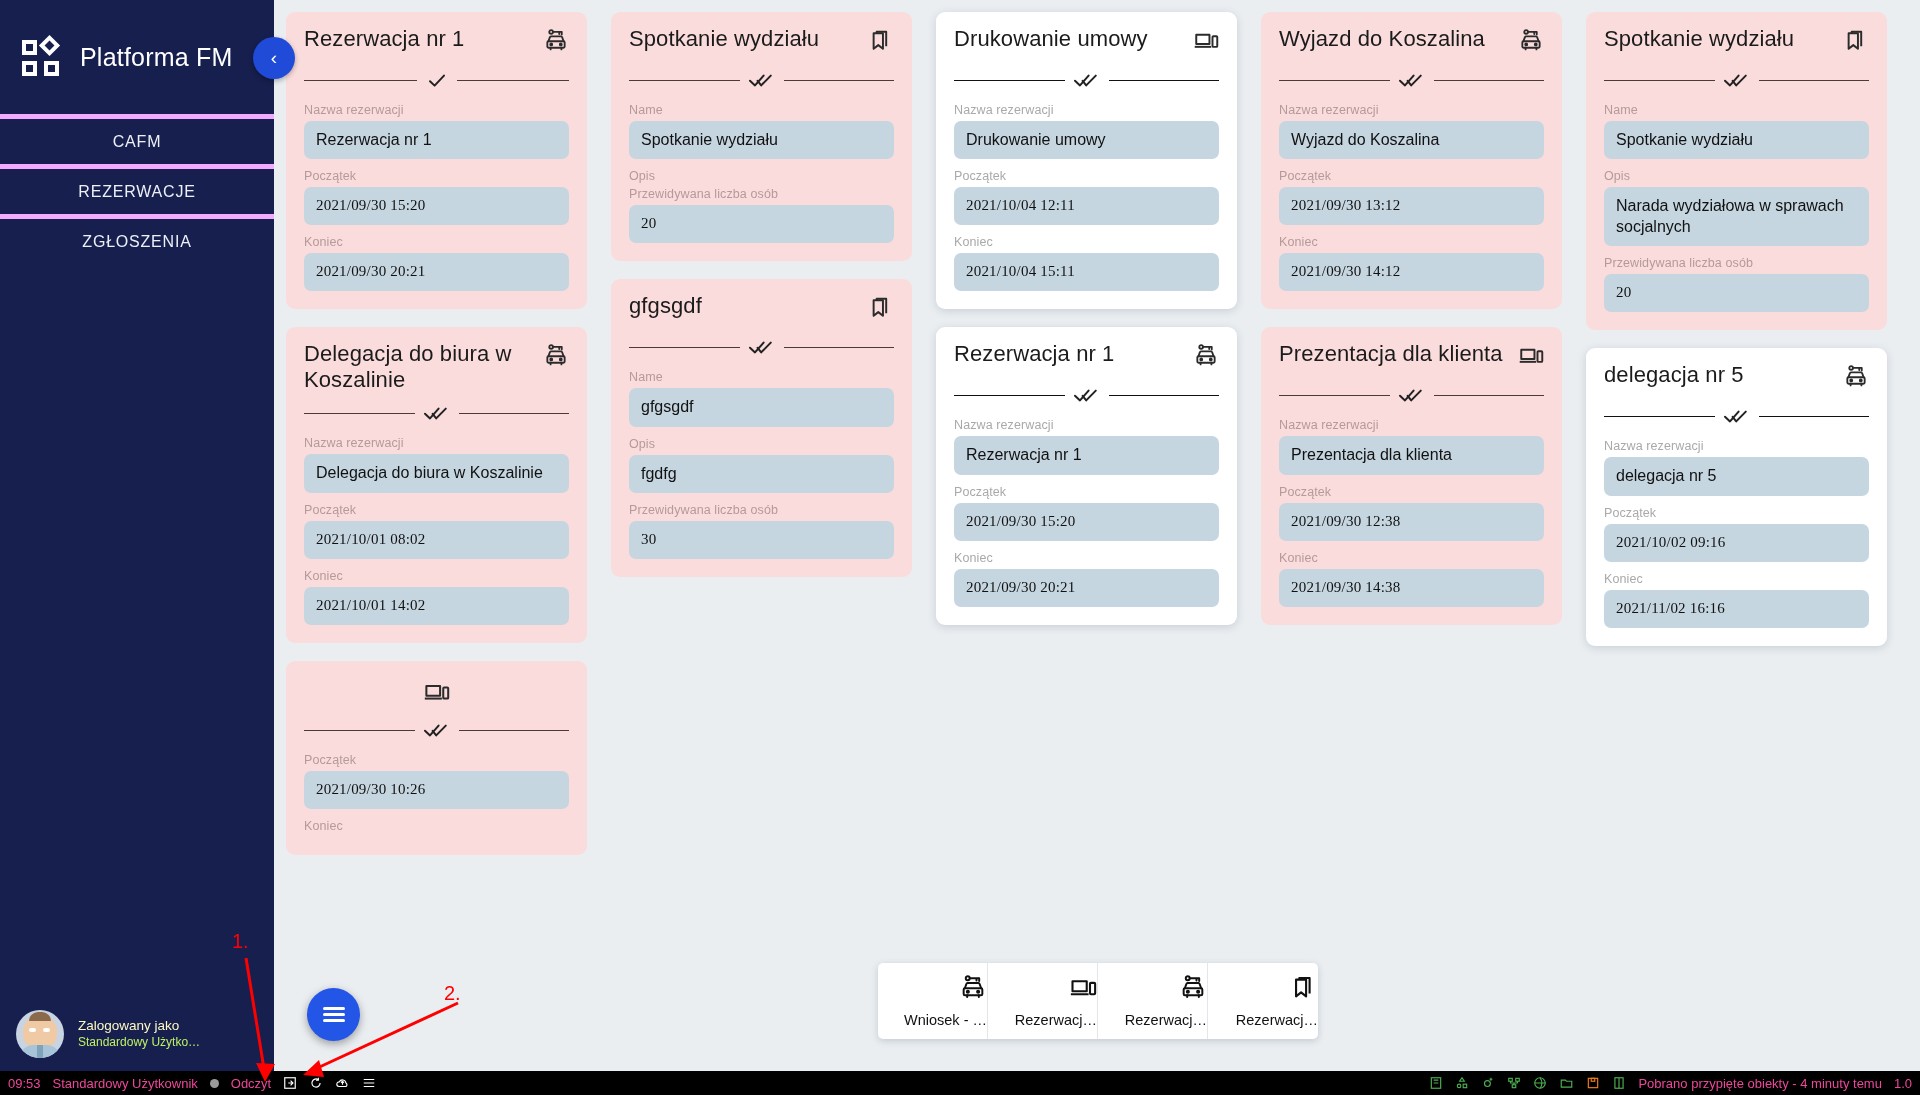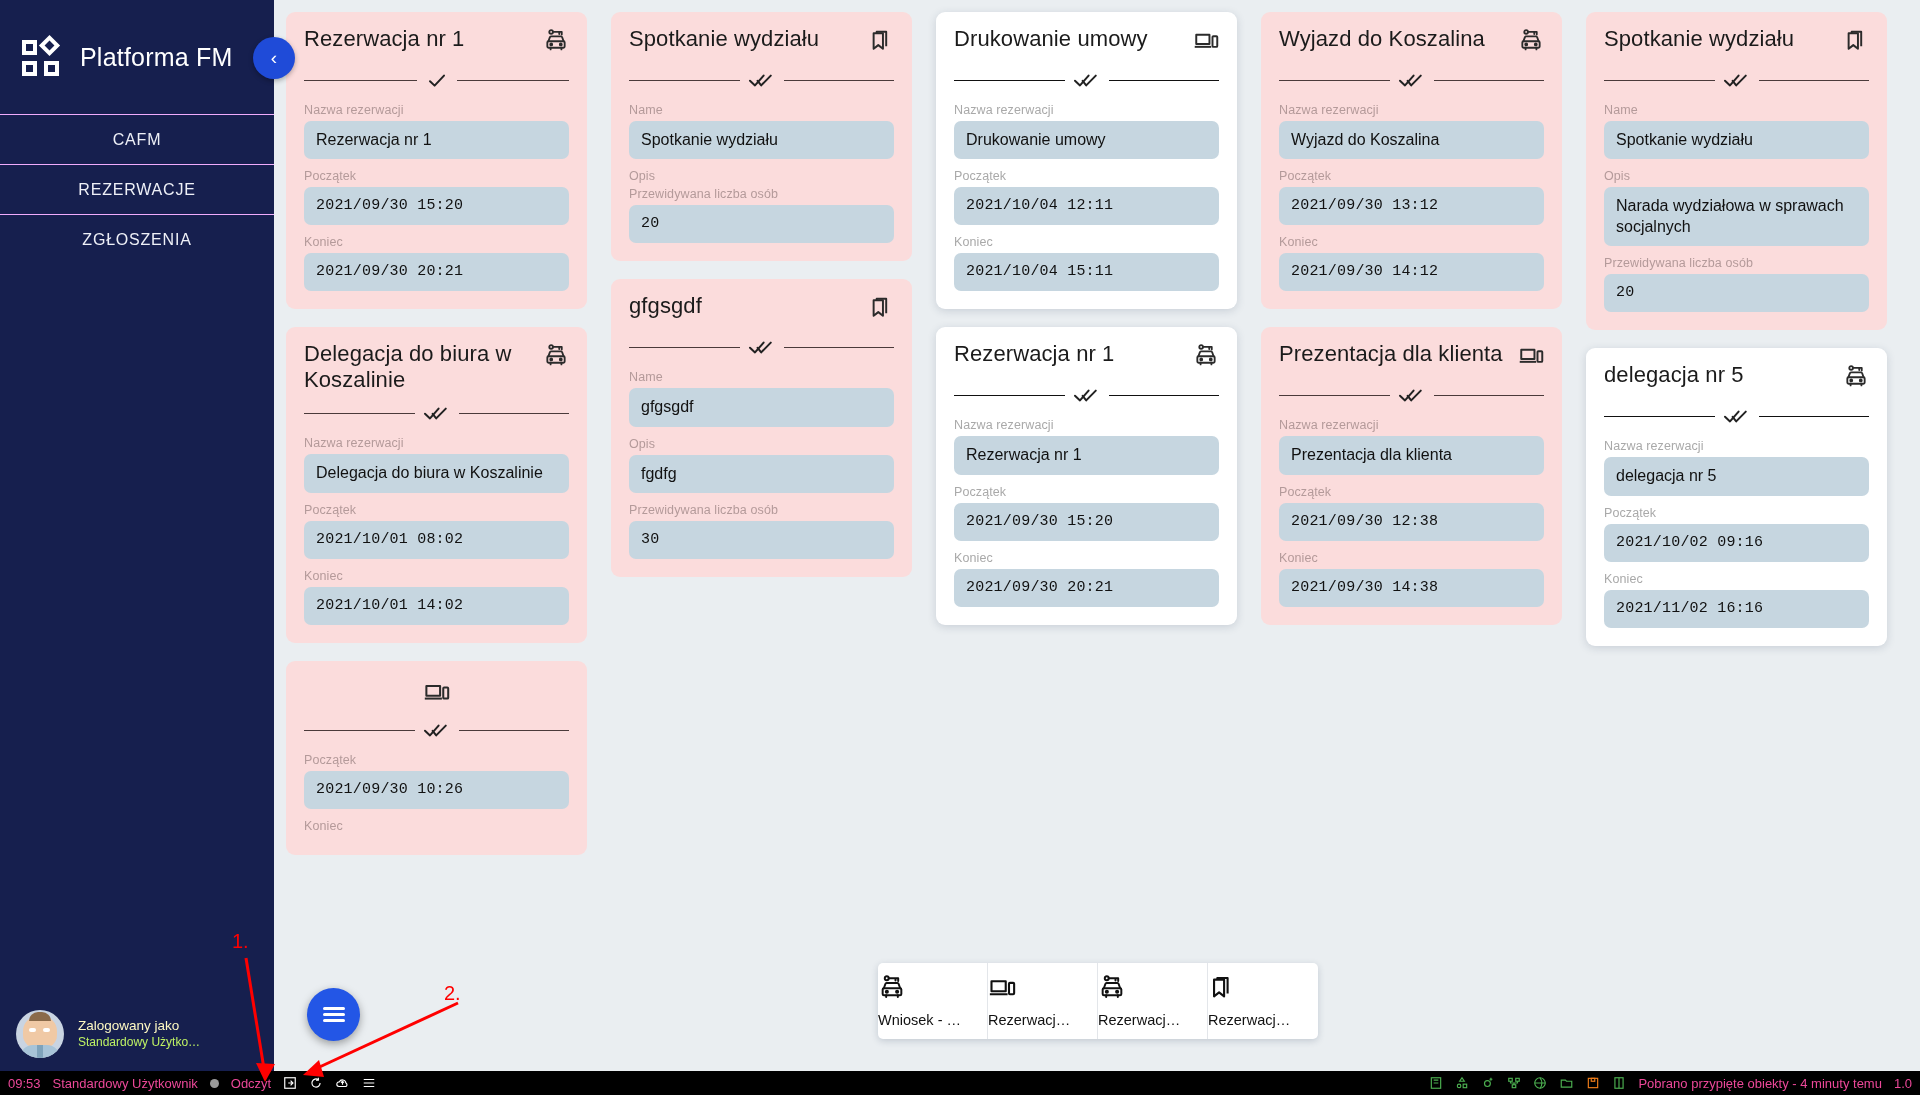--- a/index.html
+++ b/index.html
@@ -23,21 +23,21 @@
   .brand-logo i { position: absolute; background: transparent; border: 4px solid #fff; }
   .lg-a { left: 0; top: 3px; width: 15px; height: 15px; }
   .lg-b { left: 0; top: 24px; width: 15px; height: 15px; }
   .lg-c { left: 22px; top: 24px; width: 15px; height: 15px; }
   .lg-d { left: 20px; top: 1px; width: 15px; height: 15px; transform: rotate(45deg); }
   .brand-title { font-size: 25px; font-weight: 400; letter-spacing: .2px; }
 
   .nav-item {
     height: 50px; display: flex; align-items: center; justify-content: center;
     font-size: 16px; letter-spacing: .8px; font-weight: 500;
-    border-top: 1px solid #f0abfc; color: #eef0f7; cursor: pointer;
+    border-top: 5px solid #f0abfc; color: #eef0f7; cursor: pointer;
   }
   .nav-item:last-of-type { border-bottom: 1px solid #38406a; }
 
   .collapse-btn {
     position: absolute; left: 253px; top: 37px;
     width: 42px; height: 42px; border-radius: 50%;
     background: #1f4bd8; color: #fff;
     display: flex; align-items: center; justify-content: center;
     font-size: 19px; cursor: pointer; z-index: 40;
     box-shadow: 0 2px 5px rgba(0,0,0,.3);
@@ -89,21 +89,21 @@
   .divider .chk { flex: 0 0 auto; color: #222; display: flex; }
 
   .field-label { font-size: 12.5px; color: #b49a9a; margin-bottom: 4px; letter-spacing: .1px; }
   .card.white .field-label { color: #a9a9a9; }
   .field-box {
     background: #c6d6e0; border-radius: 7px;
     padding: 9px 12px; margin-bottom: 10px;
     font-size: 16px; color: #111; line-height: 1.28;
     min-height: 38px;
   }
-  .field-box.mono { font-family: Liberation Mono, monospace; font-size: 15px; letter-spacing: .2px; }
+  .field-box.mono { font-family: Liberation Serif, serif; font-size: 15px; letter-spacing: .2px; }
   .field-box:last-child { margin-bottom: 0; }
   .icon-only-head { display: flex; justify-content: center; padding-top: 2px; }
 
   
   .fab {
     position: absolute; left: 307px; top: 988px;
     width: 53px; height: 53px; border-radius: 50%;
     background: #2356e6; cursor: pointer;
     display: flex; align-items: center; justify-content: center;
     box-shadow: 0 3px 9px rgba(0,0,0,.35);
@@ -112,21 +112,21 @@
   .fab .bars span { display: block; height: 2.6px; background: #fff; margin: 3.6px 0; border-radius: 2px; }
 
   
   .dock {
     position: absolute; left: 878px; top: 963px;
     display: flex; background: #fff; border-radius: 5px;
     box-shadow: 0 2px 7px rgba(40,60,90,.2); overflow: hidden;
   }
   .dock-btn {
     width: 110px; height: 76px; display: flex; flex-direction: column;
-    align-items: flex-start; justify-content: center; gap: 6px;
+    align-items: flex-end; justify-content: center; gap: 6px;
     border-right: 1px solid #e3e6ea; cursor: pointer; color: #111;
   }
   .dock-btn:last-child { border-right: none; }
   .dock-label { font-size: 14.5px; color: #111; white-space: nowrap; }
 
   
   .anno { position: absolute; color: #f00; font-size: 20px; font-weight: 400; z-index: 60; }
   .anno-svg { position: absolute; left: 0; top: 0; width: 1920px; height: 1095px; pointer-events: none; z-index: 55; }
 
   

